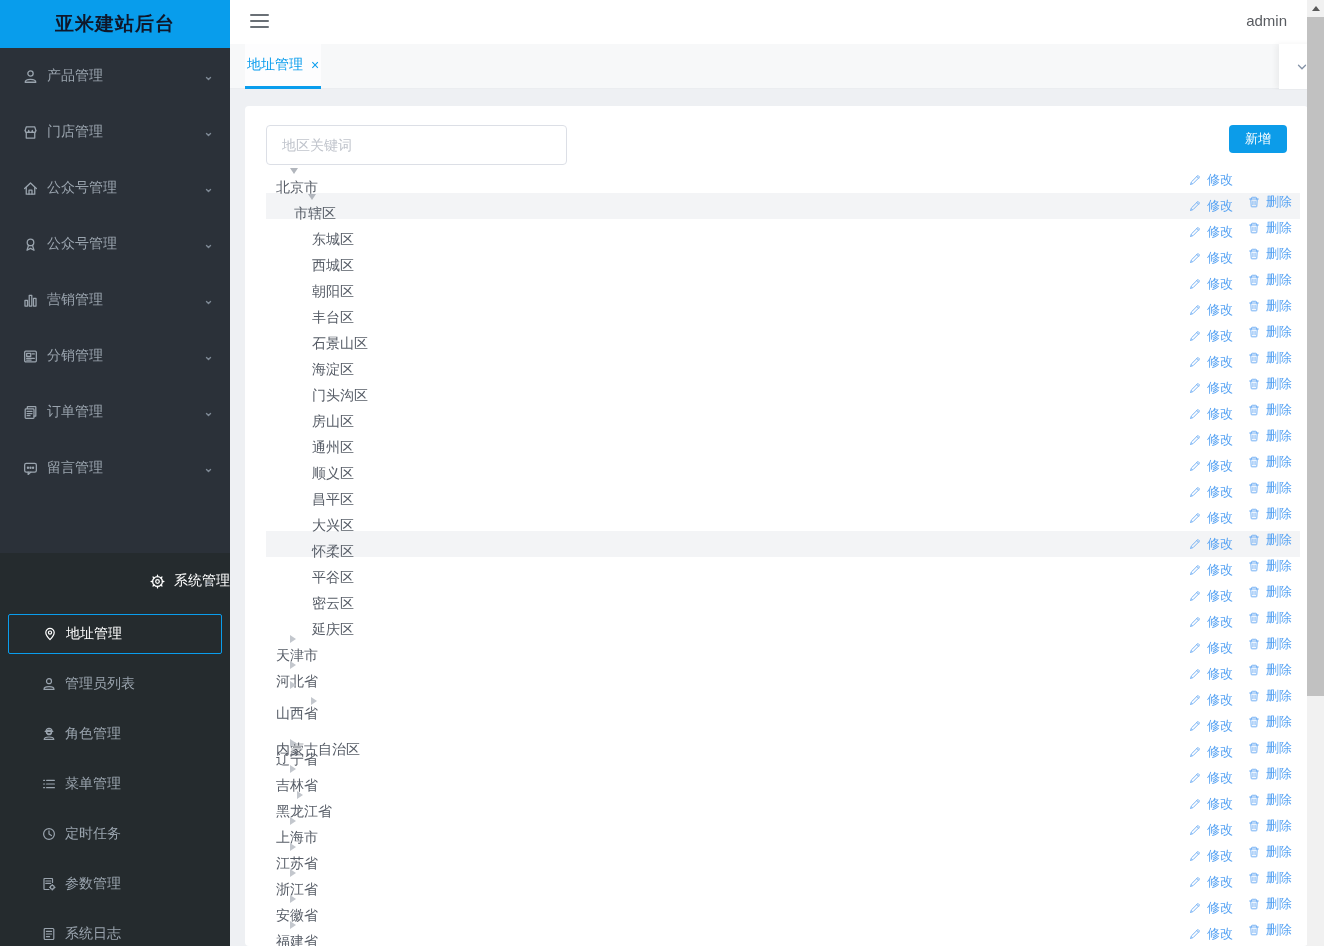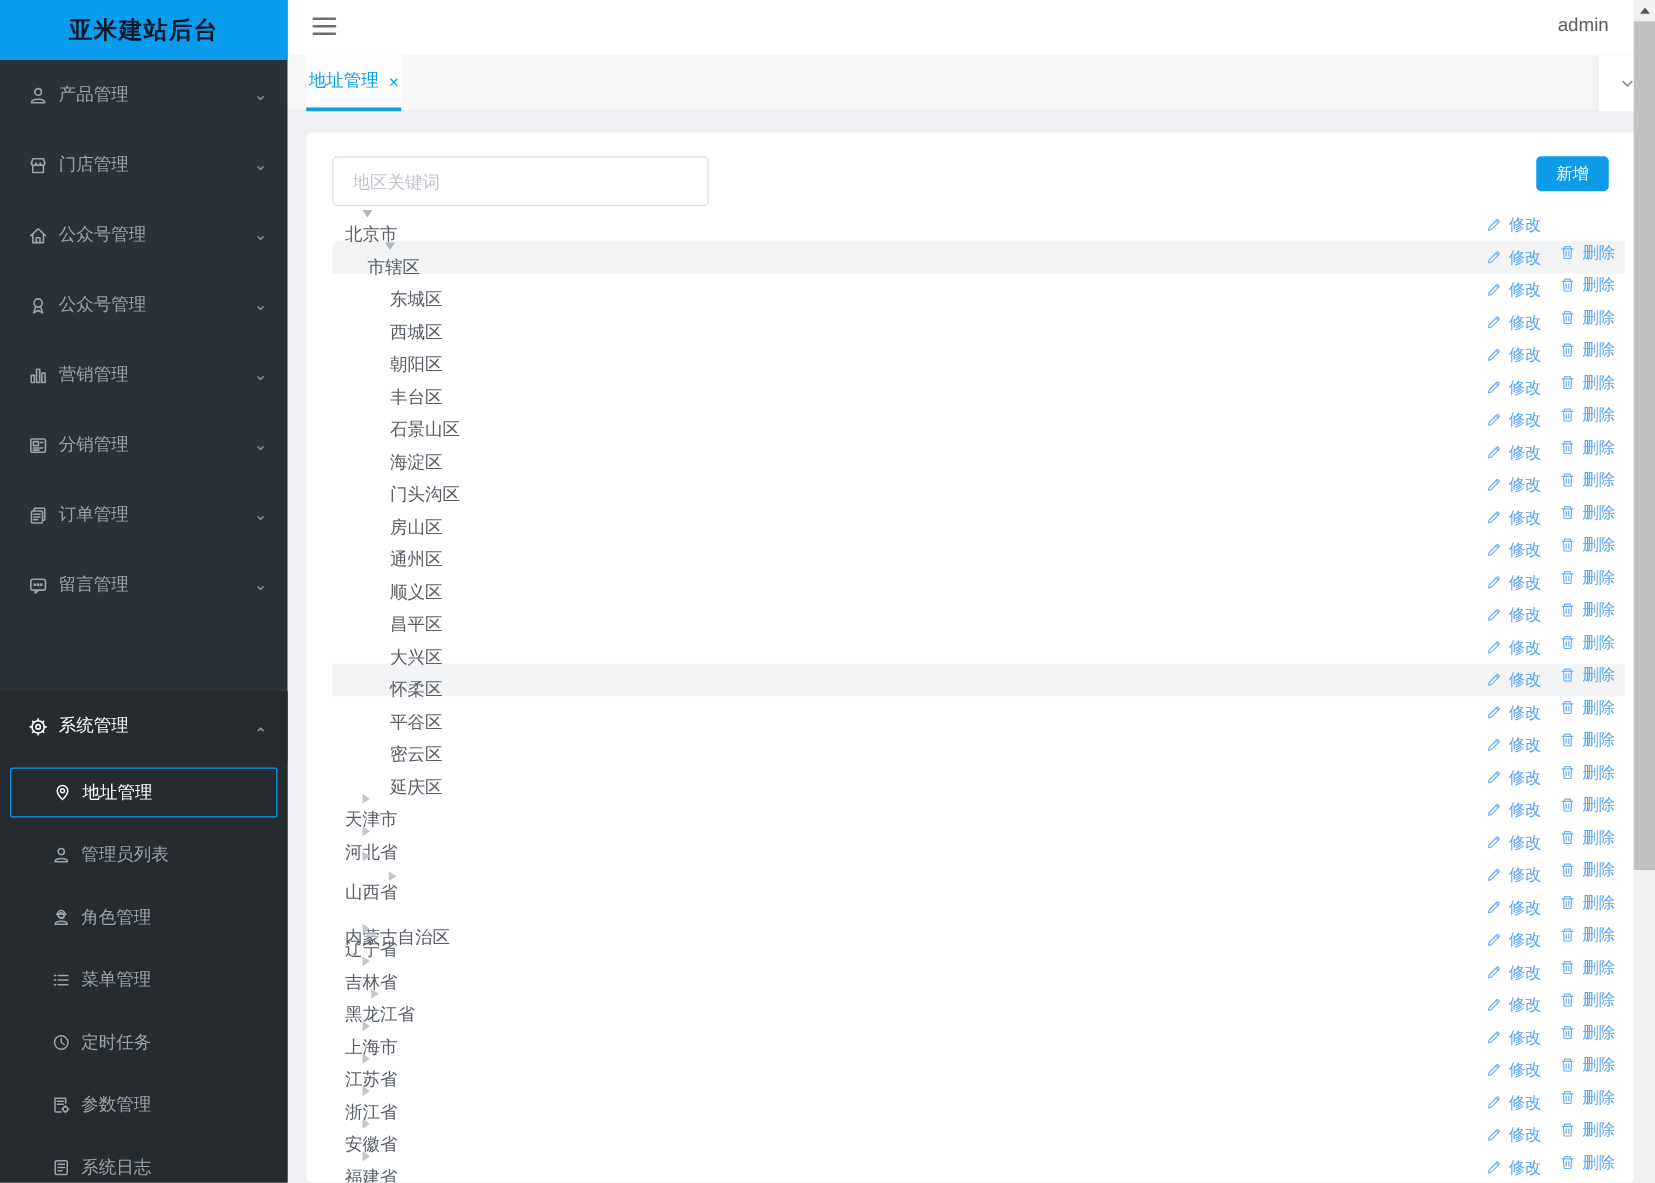--- a/index.html
+++ b/index.html
@@ -18,21 +18,21 @@
     display:flex; align-items:center; justify-content:center; }
   .menu-item .mi-icon svg { width:17px; height:17px; stroke:currentColor;
     fill:none; stroke-width:1.2; stroke-linecap:round; stroke-linejoin:round; }
   .menu-item .chev { position:absolute; right:16px; top:50%; margin-top:-5px;
     width:11px; height:11px; }
   .menu-item .chev svg { width:11px; height:11px; stroke:#7d8894; fill:none;
     stroke-width:1.4; stroke-linecap:round; stroke-linejoin:round; }
   .section-open { background:#252b2e; }
   .section-open-wrap { background:#252b2e; position:absolute; top:553px; left:0;
     right:0; bottom:0; }
-  .menu-item.active-section { color:#ffffff; }
+  .menu-item.active-section { color:#ffffff;justify-content:flex-end; }
   .sub-item { position:relative; height:50px; display:flex; align-items:center;
     padding-left:41px; color:#9aa4ae; font-size:14px; cursor:pointer; }
   .sub-item .mi-icon { width:16px; height:16px; margin-right:8px; flex:0 0 16px; }
   .sub-item .mi-icon svg { width:16px; height:16px; stroke:currentColor; fill:none;
     stroke-width:1.2; stroke-linecap:round; stroke-linejoin:round; }
   .sub-item.selected { height:40px; margin:5px 8px; padding-left:33px;
     border:1px solid #0a9ded; border-radius:2px; color:#ffffff; }
 
   
   .main { position:absolute; left:230px; top:0; width:1094px; height:946px; }

